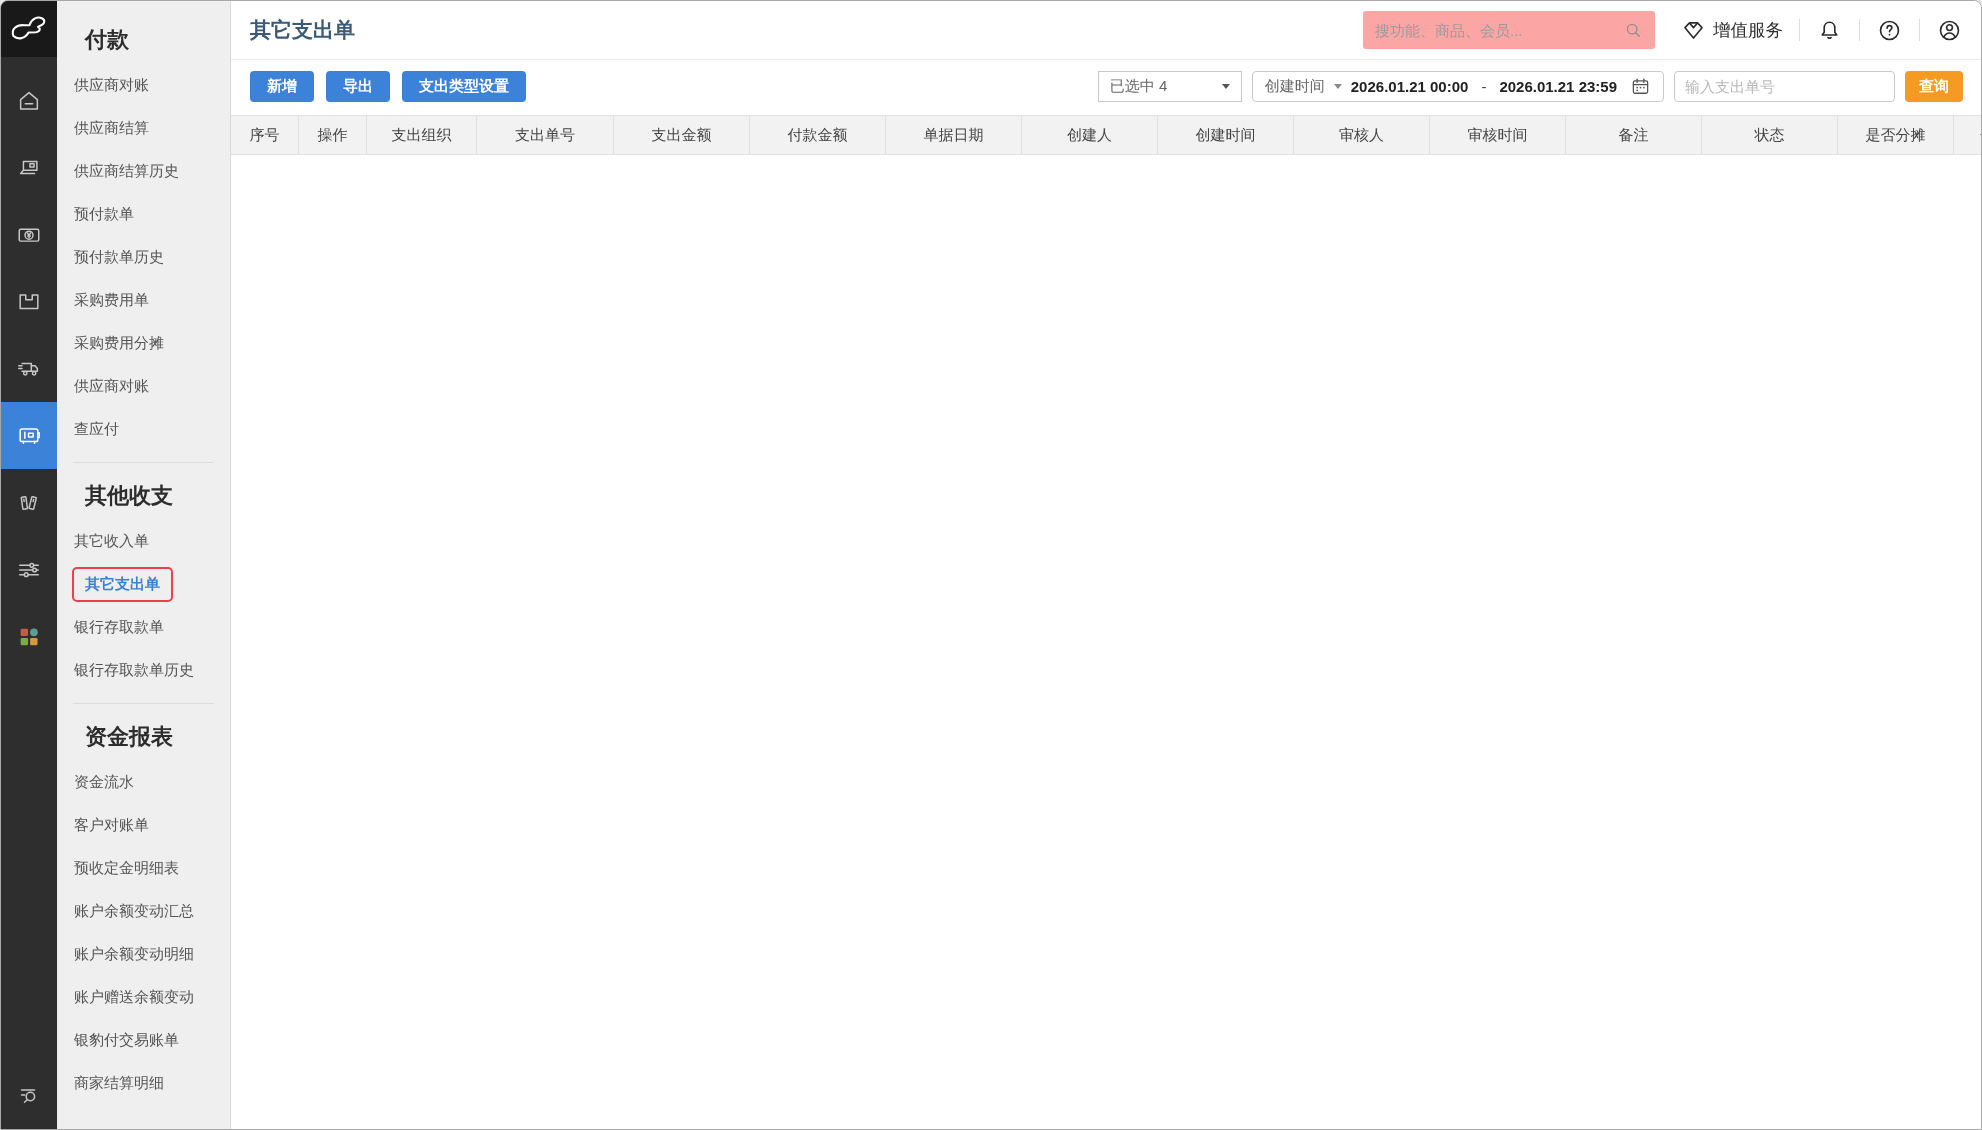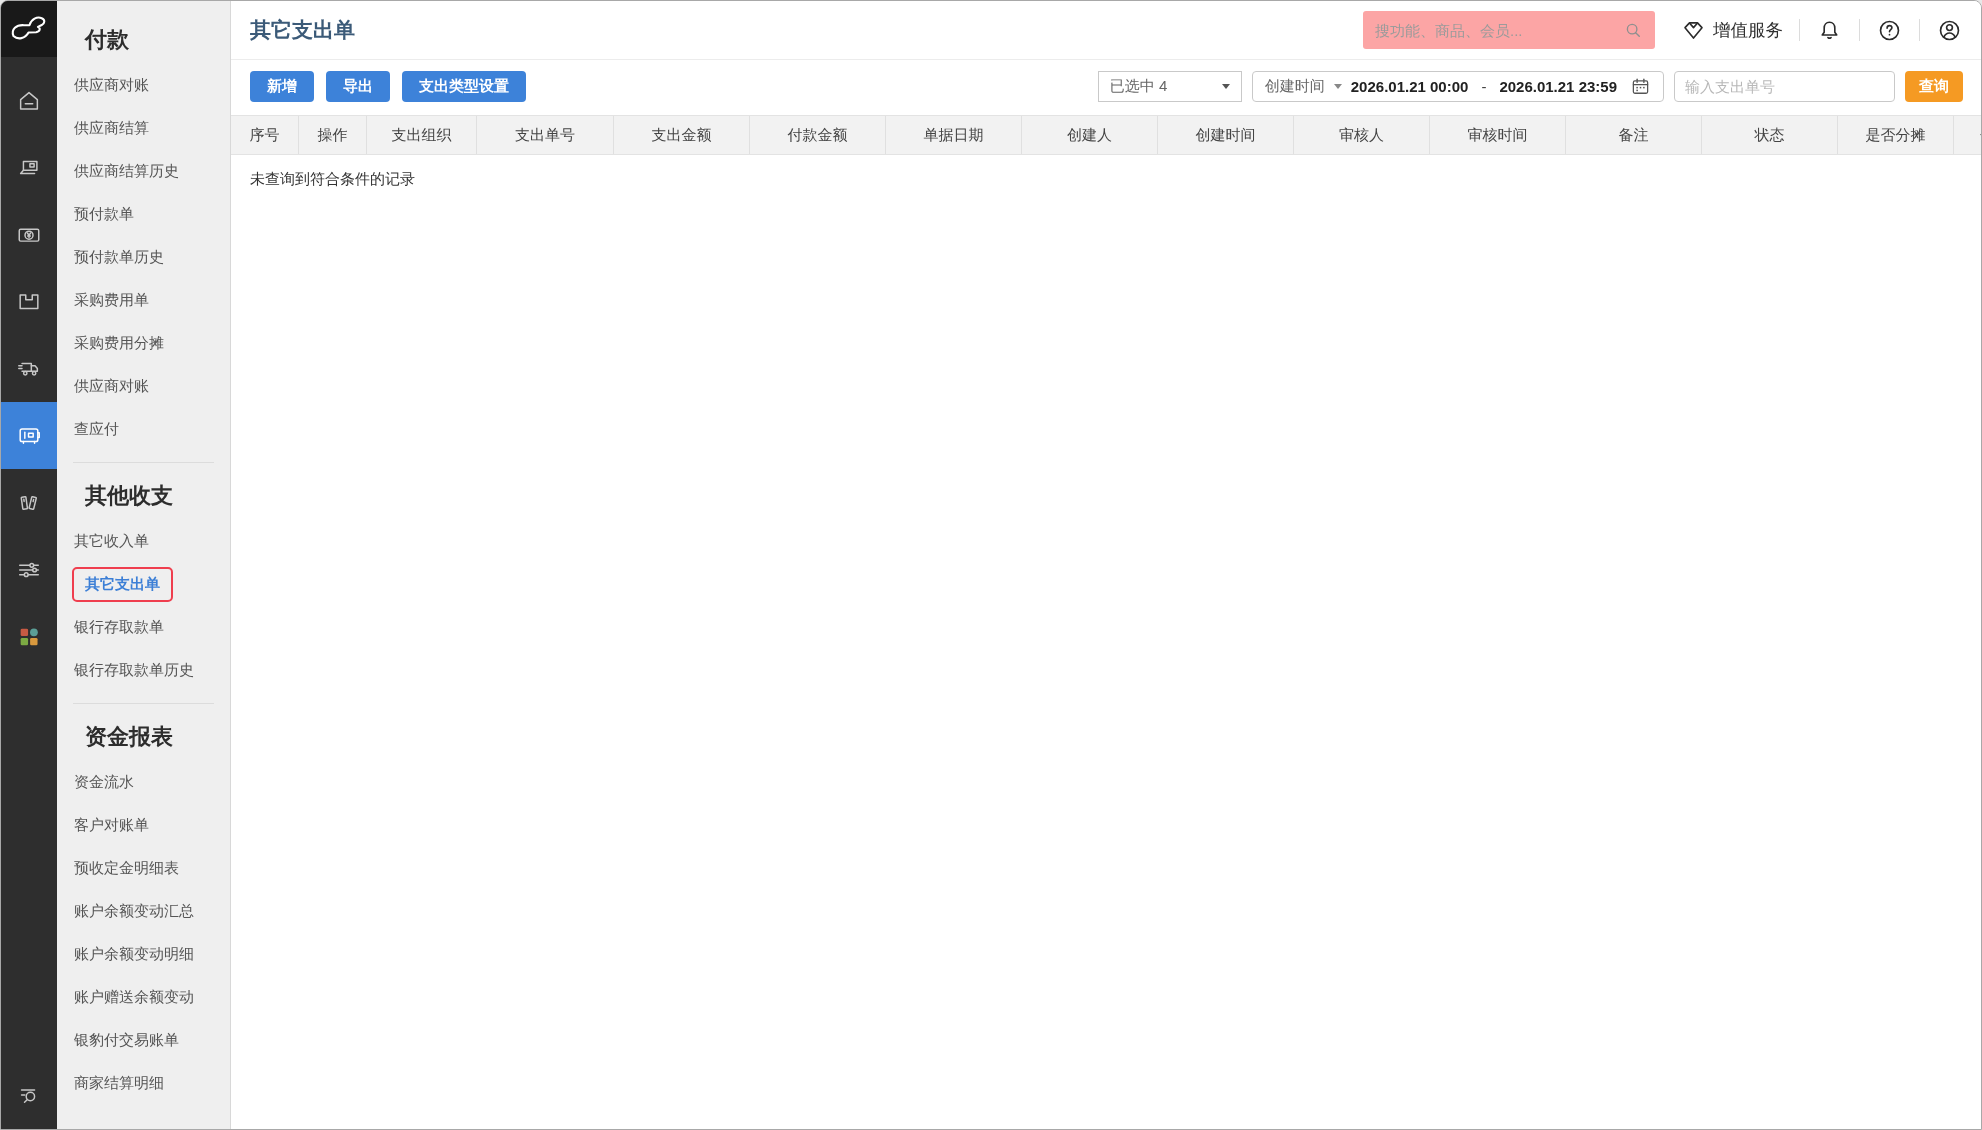--- a/index.html
+++ b/index.html
@@ -276,16 +276,15 @@
         <div class="th" style="width: 136px;">创建人</div>
         <div class="th" style="width: 136px;">创建时间</div>
         <div class="th" style="width: 136px;">审核人</div>
         <div class="th" style="width: 136px;">审核时间</div>
         <div class="th" style="width: 136px;">备注</div>
         <div class="th" style="width: 136px;">状态</div>
         <div class="th" style="width: 116px;">是否分摊</div>
         <div class="th" style="width: 120px;">分</div>
       </div>
 
-    <div class="empty-msg">未查询到符合条件的记录</div>
 
   </div>
 </div>
 
 </body></html>

